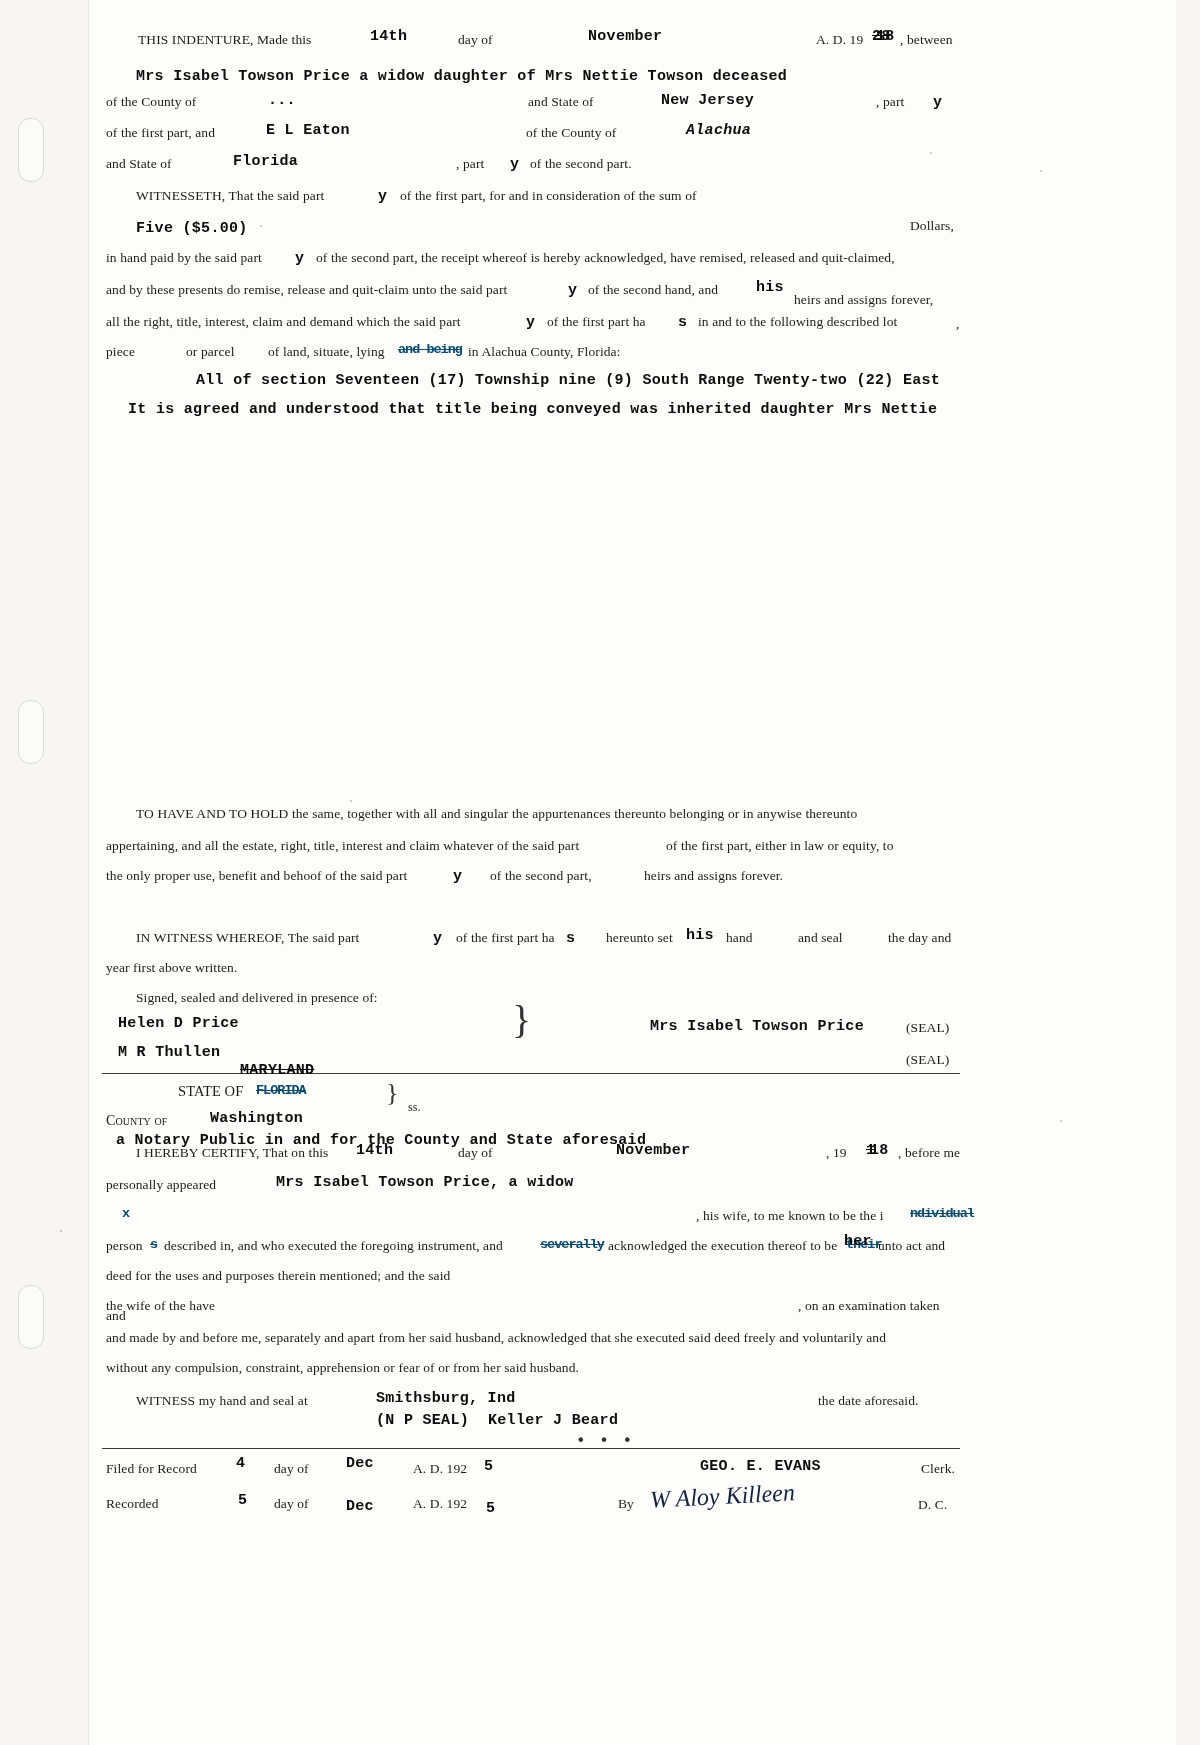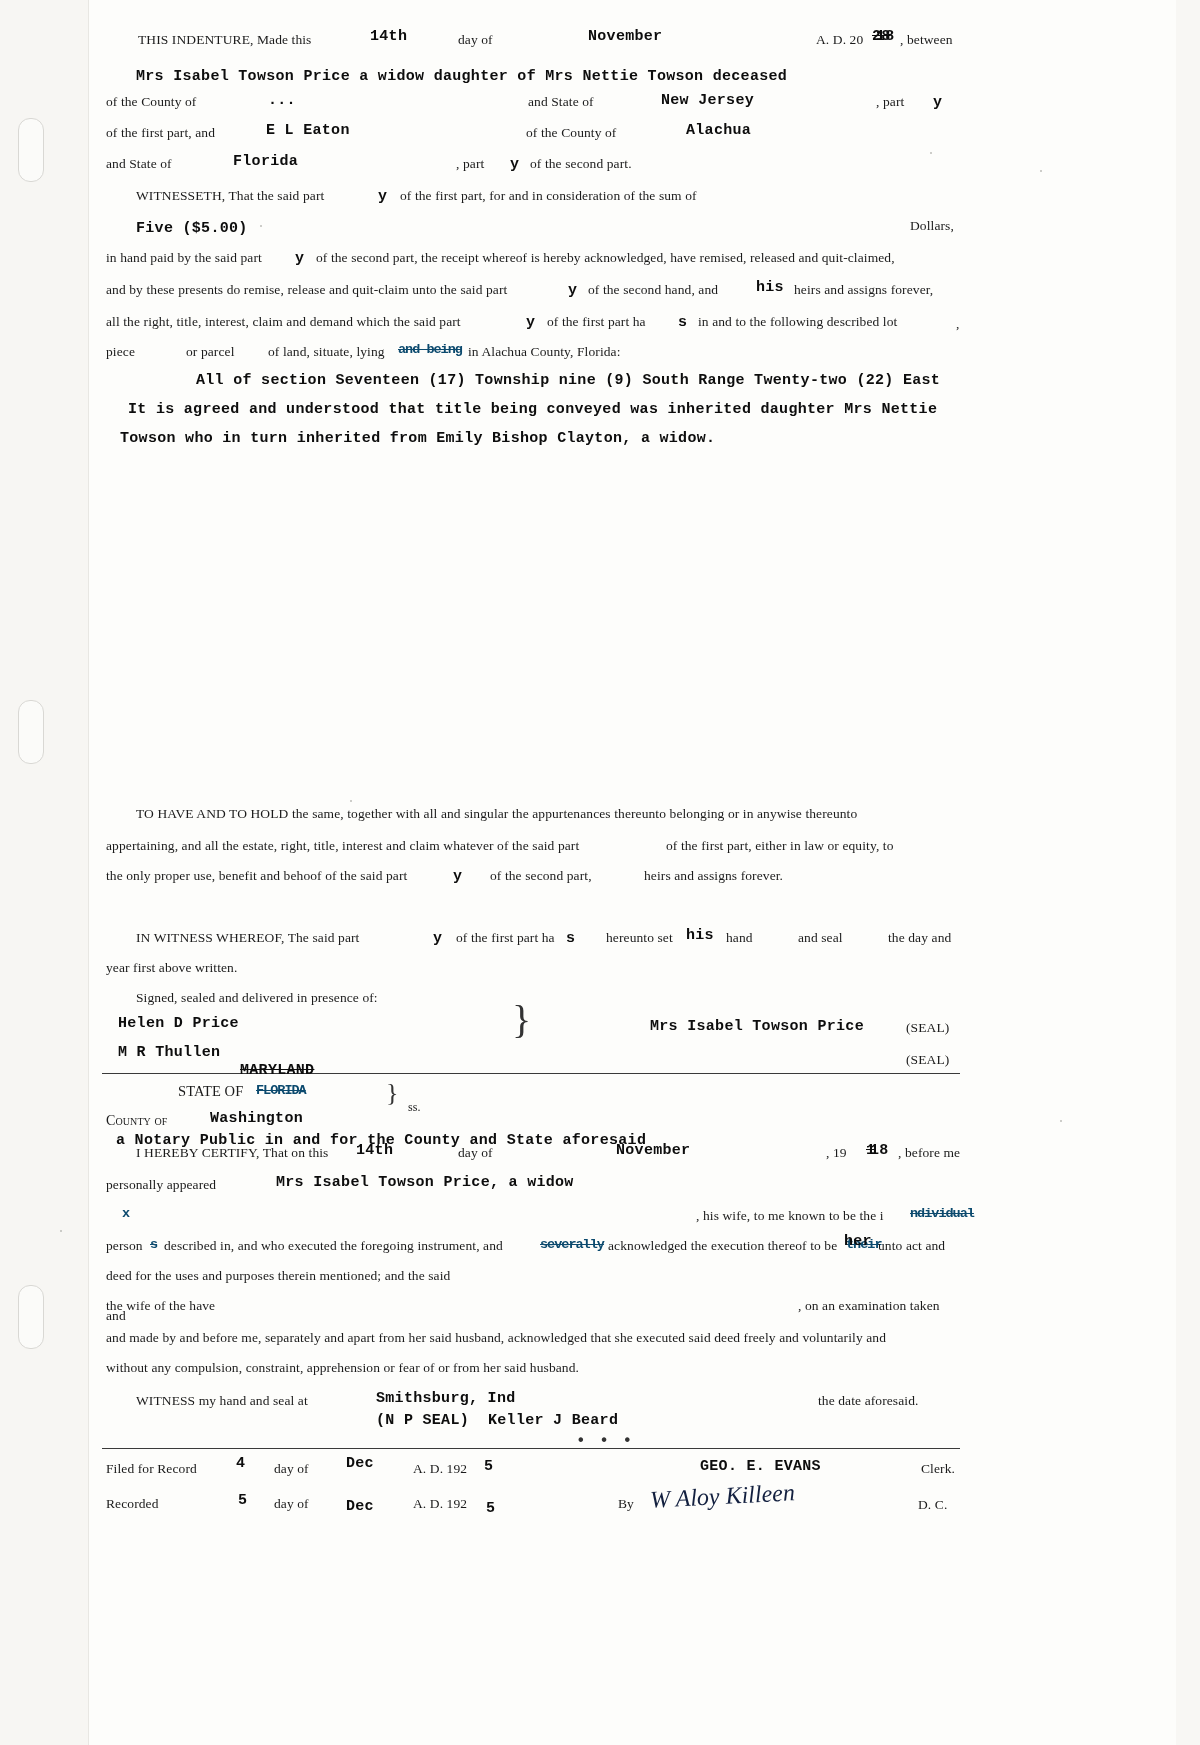--- a/index.html
+++ b/index.html
@@ -140,38 +140,38 @@
   <div class="speck" style="left:350px; top:800px;"></div>
   <div class="speck" style="left:1060px; top:1120px;"></div>
   <div class="speck" style="left:60px; top:1230px;"></div>
 
   <div class="doc">
 
     <span class="line" style="left:50px; top:32px;">THIS INDENTURE, Made this</span>
     <span class="line type-b" style="left:282px; top:28px;">14th</span>
     <span class="line" style="left:370px; top:32px;">day of</span>
     <span class="line type-b" style="left:500px; top:28px;">November</span>
-    <span class="line" style="left:728px; top:32px;">A. D. 20</span>
+    <span class="line" style="left:728px; top:32px;">A. D. 19</span>
     <span class="line type-b strike" style="left:784px; top:28px;">28</span>
     <span class="line type-b" style="left:788px; top:28px;">18</span>
     <span class="line" style="left:812px; top:32px;">, between</span>
 
     <span class="line type-b" style="left:48px; top:68px;">Mrs Isabel Towson Price a widow daughter of Mrs Nettie Towson deceased</span>
 
     <span class="line" style="left:18px; top:94px;">of the County of</span>
     <span class="line type-b" style="left:180px; top:92px;">...</span>
     <span class="line" style="left:440px; top:94px;">and State of</span>
     <span class="line type-b" style="left:573px; top:92px;">New Jersey</span>
     <span class="line" style="left:788px; top:94px;">, part</span>
     <span class="line type-b" style="left:845px; top:94px;">y</span>
 
     <span class="line" style="left:18px; top:125px;">of the first part, and</span>
     <span class="line type-b" style="left:178px; top:122px;">E L Eaton</span>
     <span class="line" style="left:438px; top:125px;">of the County of</span>
-    <span class="line type-b" style="left:598px; top:122px;">Alachua</span>
+    <span class="line type-b" style="left:598px; top:122px;font-style:italic;">Alachua</span>
 
     <span class="line" style="left:18px; top:156px;">and State of</span>
     <span class="line type-b" style="left:145px; top:153px;">Florida</span>
     <span class="line" style="left:368px; top:156px;">, part</span>
     <span class="line type-b" style="left:422px; top:156px;">y</span>
     <span class="line" style="left:442px; top:156px;">of the second part.</span>
 
     <span class="line" style="left:48px; top:188px;">WITNESSETH, That the said part</span>
     <span class="line type-b" style="left:290px; top:188px;">y</span>
     <span class="line" style="left:312px; top:188px;">of the first part, for and in consideration of the sum of</span>
@@ -180,38 +180,37 @@
     <span class="line" style="left:822px; top:218px;">Dollars,</span>
 
     <span class="line" style="left:18px; top:250px;">in hand paid by the said part</span>
     <span class="line type-b" style="left:207px; top:250px;">y</span>
     <span class="line" style="left:228px; top:250px;">of the second part, the receipt whereof is hereby acknowledged, have remised, released and quit-claimed,</span>
 
     <span class="line" style="left:18px; top:282px;">and by these presents do remise, release and quit-claim unto the said part</span>
     <span class="line type-b" style="left:480px; top:282px;">y</span>
     <span class="line" style="left:500px; top:282px;">of the second hand, and</span>
     <span class="line type-b" style="left:668px; top:279px;">his</span>
-    <span class="line" style="left:706px; top:282px;">heirs and assigns forever,</span>
+    <span class="line" style="left:706px; top:292px;">heirs and assigns forever,</span>
 
     <span class="line" style="left:18px; top:314px;">all the right, title, interest, claim and demand which the said part</span>
     <span class="line type-b" style="left:438px; top:314px;">y</span>
     <span class="line" style="left:459px; top:314px;">of the first part ha</span>
     <span class="line type-b" style="left:590px; top:314px;">s</span>
     <span class="line" style="left:610px; top:314px;">in and to the following described lot</span>
     <span class="line" style="left:868px; top:316px;">,</span>
 
     <span class="line" style="left:18px; top:344px;">piece</span>
     <span class="line" style="left:98px; top:344px;">or parcel</span>
     <span class="line" style="left:180px; top:344px;">of land, situate, lying</span>
     <span class="line xout strike" style="left:310px; top:342px;">and being</span>
     <span class="line" style="left:380px; top:344px;">in Alachua County, Florida:</span>
 
     <span class="line type-b" style="left:108px; top:372px;">All of section Seventeen (17) Township nine (9) South Range Twenty-two (22) East</span>
     <span class="line type-b" style="left:40px; top:401px;">It is agreed and understood that title being conveyed was inherited daughter Mrs Nettie</span>
-    <span class="line type-b" style="left:32px; top:430px;">Towson who in turn inherited from Emily Bishop Clayton, a widow.</span>
 
     <span class="line" style="left:48px; top:806px;">TO HAVE AND TO HOLD the same, together with all and singular the appurtenances thereunto belonging or in anywise thereunto</span>
     <span class="line" style="left:18px; top:838px;">appertaining, and all the estate, right, title, interest and claim whatever of the said part</span>
     <span class="line" style="left:578px; top:838px;">of the first part, either in law or equity, to</span>
     <span class="line" style="left:18px; top:868px;">the only proper use, benefit and behoof of the said part</span>
     <span class="line type-b" style="left:365px; top:868px;">y</span>
     <span class="line" style="left:402px; top:868px;font-family:Liberation Serif, serif;">of the second part,</span>
     <span class="line" style="left:556px; top:868px;">heirs and assigns forever.</span>
 
     <span class="line" style="left:48px; top:930px;">IN WITNESS WHEREOF, The said part</span>

